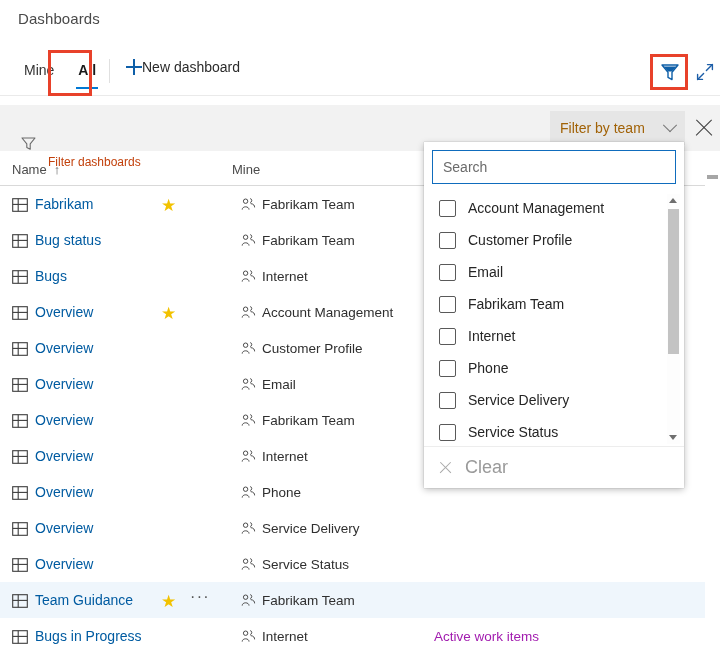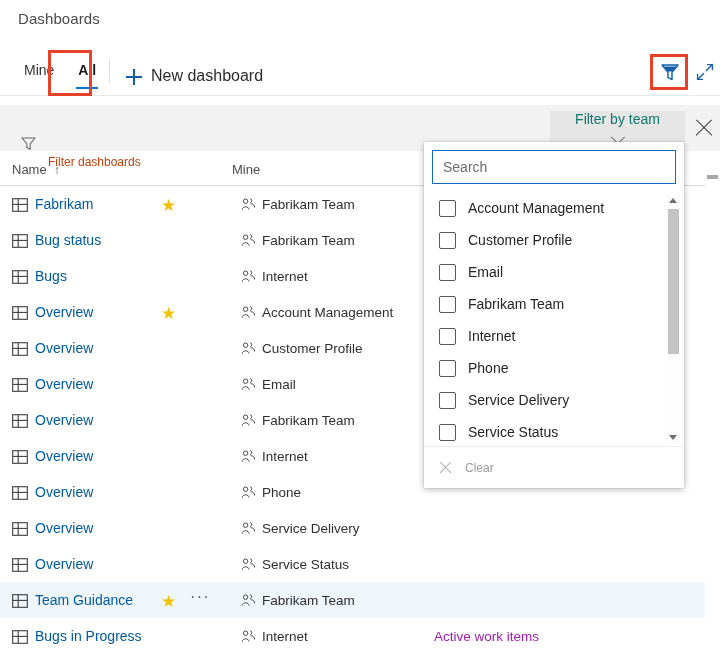--- a/index.html
+++ b/index.html
@@ -53,23 +53,22 @@
   .cmd-sep {
     position: absolute;
     left: 109px; top: 11px;
     width: 1px; height: 24px;
     background: #e0e0e0;
   }
   .new-dashboard {
     position: absolute;
     left: 122px; top: 11px;
     height: 26px;
-    display: flex; align-items: flex-end;
-    gap: 9px;
-    font-size: 16px; color: #2b2b2b;
+    display: flex; align-items: flex-start;
+    font-size: 14px; color: #2b2b2b;
     cursor: pointer; padding: 0 4px;
   }
   .plus-ic { width: 16px; height: 16px; position: relative; display: inline-block; }
   .plus-ic::before, .plus-ic::after {
     content: ""; position: absolute; background: #0e5fa8;
   }
   .plus-ic::before { left: 7px; top: 0; width: 1.6px; height: 16px; }
   .plus-ic::after  { top: 7px; left: 0; height: 1.6px; width: 16px; }
 
   .toolbtn {
@@ -106,24 +105,23 @@
   }
   .filter-dash .ph { font-size: 12px; color: #c2410c; margin-top: 37px; }
   .filterby {
     position: absolute;
     left: 550px; top: 111px;
     width: 135px; height: 34px;
     background: #e6e6e6;
     display: flex; align-items: center;
     padding: 0 10px;
     justify-content: space-between;
-    font-size: 14px; color: #0f766e;
+    font-size: 14px; color: #a16207;
     cursor: pointer;
     z-index: 30;
-    flex-direction: column;
   }
   .chev {
     width: 10px; height: 10px;
     border-right: 1.4px solid #767676;
     border-bottom: 1.4px solid #767676;
     transform: rotate(45deg) translate(-2px,-2px);
   }
   .closex {
     position: absolute;
     left: 693px; top: 117px;
@@ -257,21 +255,21 @@
   }
   .dd-footer {
     position: absolute; left: 0; bottom: 0;
     width: 260px; height: 42px;
     border-top: 1px solid #ededed;
     display: flex; align-items: center;
     padding-left: 14px;
     gap: 12px;
     cursor: pointer;
   }
-  .dd-footer .lbl { font-size: 12px; color: #9a9a9a; }
+  .dd-footer .lbl { font-size: 18px; color: #9a9a9a; }
   .smallx { position: relative; width: 15px; height: 15px; }
   .smallx::before, .smallx::after {
     content: ""; position: absolute; left: 0; top: 7px;
     width: 15px; height: 1.3px; background: #a8a8a8;
   }
   .smallx::before { transform: rotate(45deg); }
   .smallx::after  { transform: rotate(-45deg); }
 </style>
 </head>
 <body>

